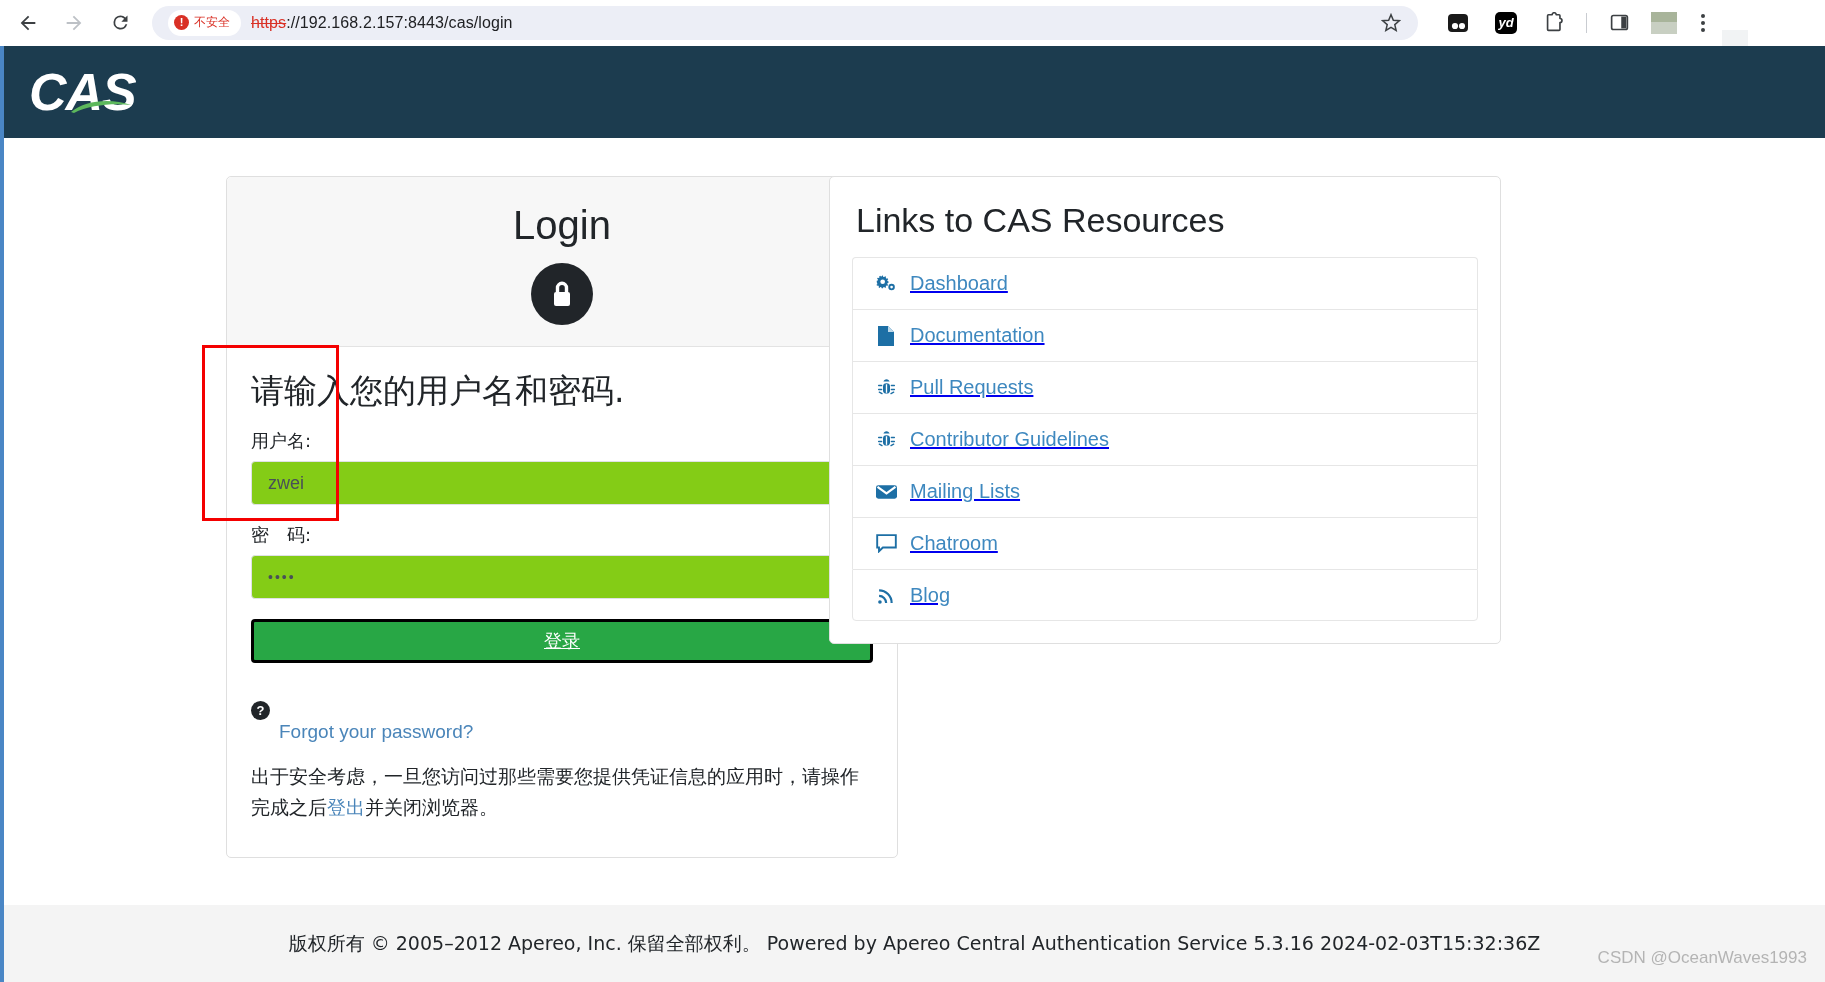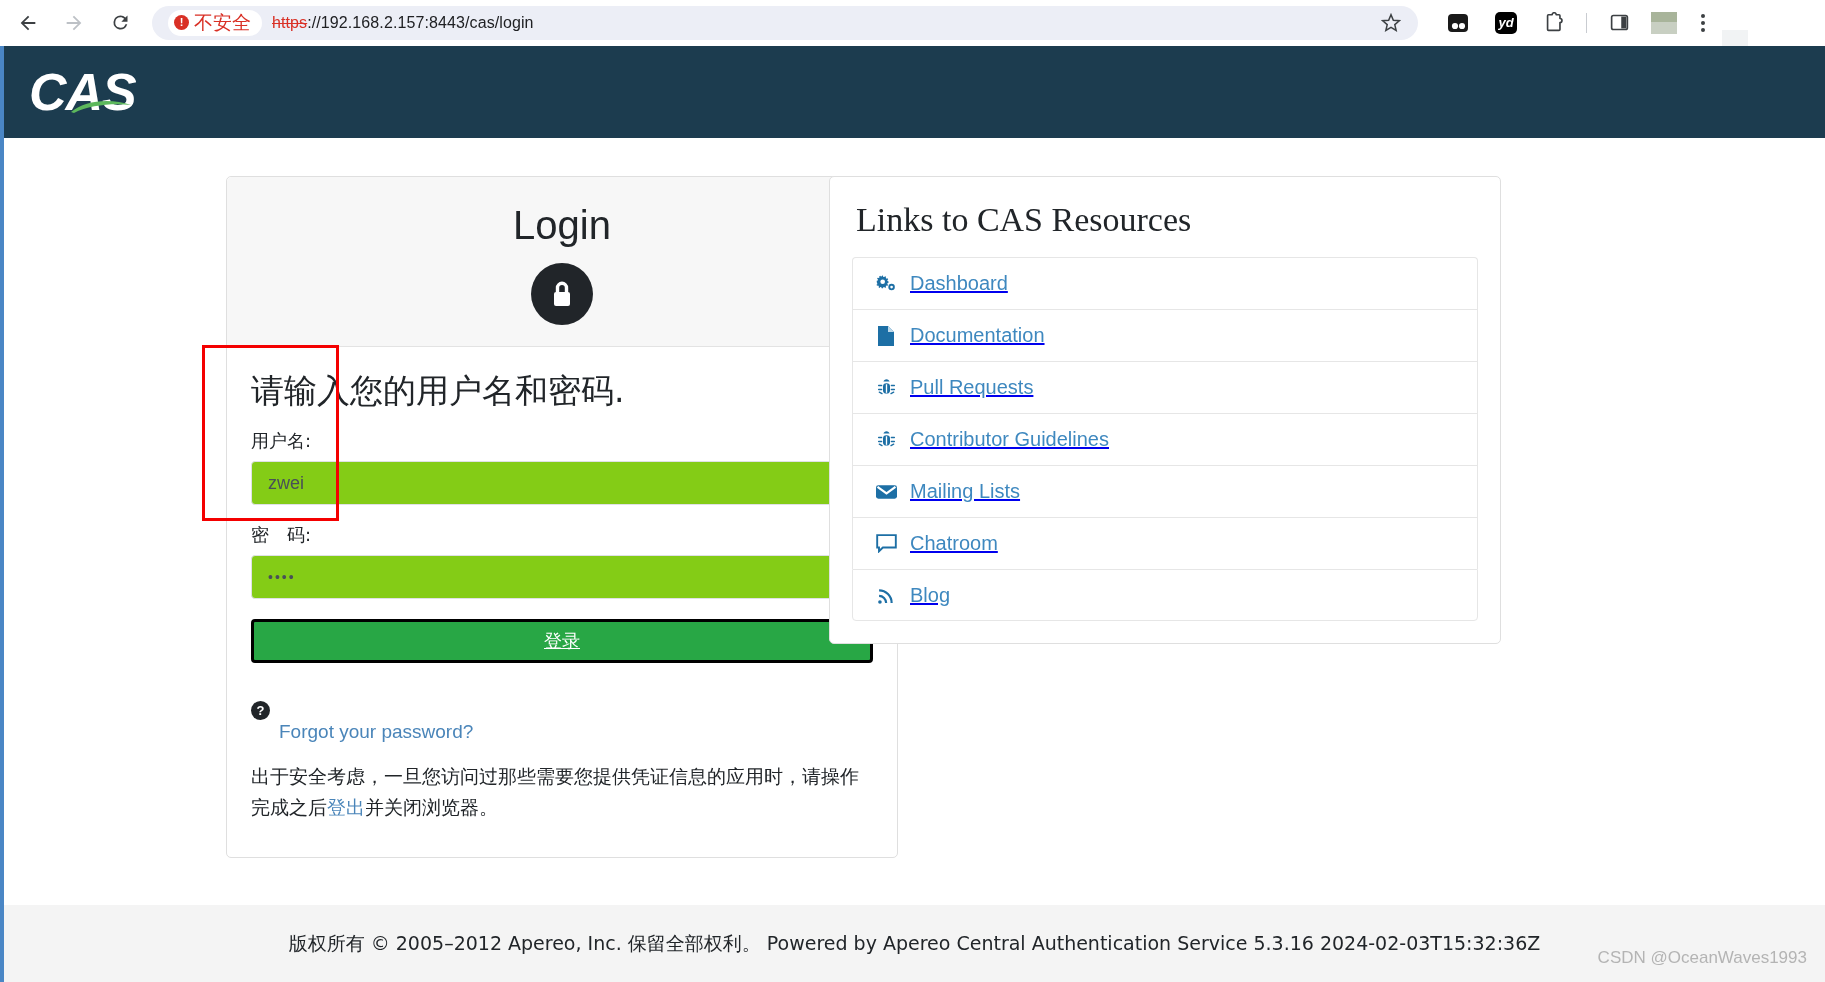--- a/index.html
+++ b/index.html
@@ -42,21 +42,21 @@
     margin-right: 10px;
     flex: none;
   }
   .sec-chip .warn-ico {
     width: 15px; height: 15px; border-radius: 50%;
     background: #d93025; color: #fff;
     font-size: 11px; line-height: 15px; text-align: center;
     font-weight: bold; margin-right: 5px; flex: none;
   }
   .sec-chip .sec-txt {
-    color: #d93025; font-size: 19px; white-space: nowrap;
+    color: #d93025; font-size: 12px; white-space: nowrap;
   }
   .url-text {
     font-size: 16px; color: #202124; white-space: nowrap;
     overflow: hidden; letter-spacing: 0.1px;
   }
   .url-text .scheme {
     color: #d93025; text-decoration: line-through;
   }
   .star-btn {
     margin-left: auto; width: 26px; height: 26px; flex: none;
@@ -231,21 +231,21 @@
     pointer-events: none;
     z-index: 30;
   }
 
   
   .links-panel { width: 672px; }
   .links-head {
     padding: 22px 26px 16px 26px;
   }
   .links-title {
-    font-size: 34px; color: #212529; font-weight: normal; line-height: 42px; font-family: Liberation Serif, serif;
+    font-size: 34px; color: #212529; font-weight: normal; line-height: 42px;
   }
   .links-list { padding: 0 22px 22px 22px; }
   .link-item {
     display: flex; align-items: center; gap: 13px;
     height: 52px;
     border: 1px solid #e6e6e6;
     border-bottom: none;
     padding: 16px 22px;
     background: #fff;
   }

